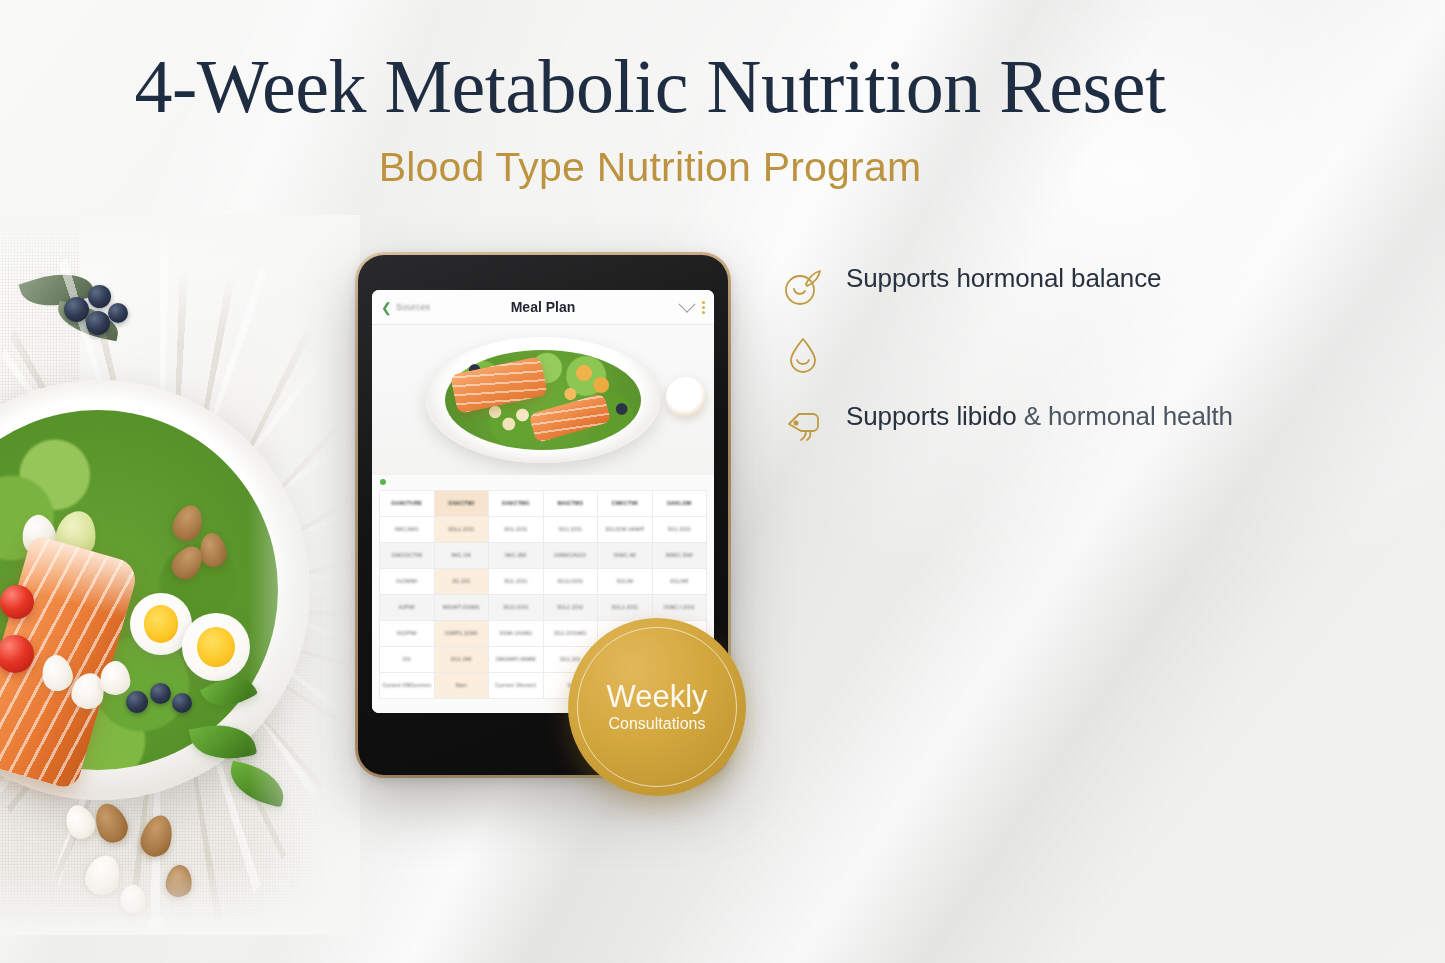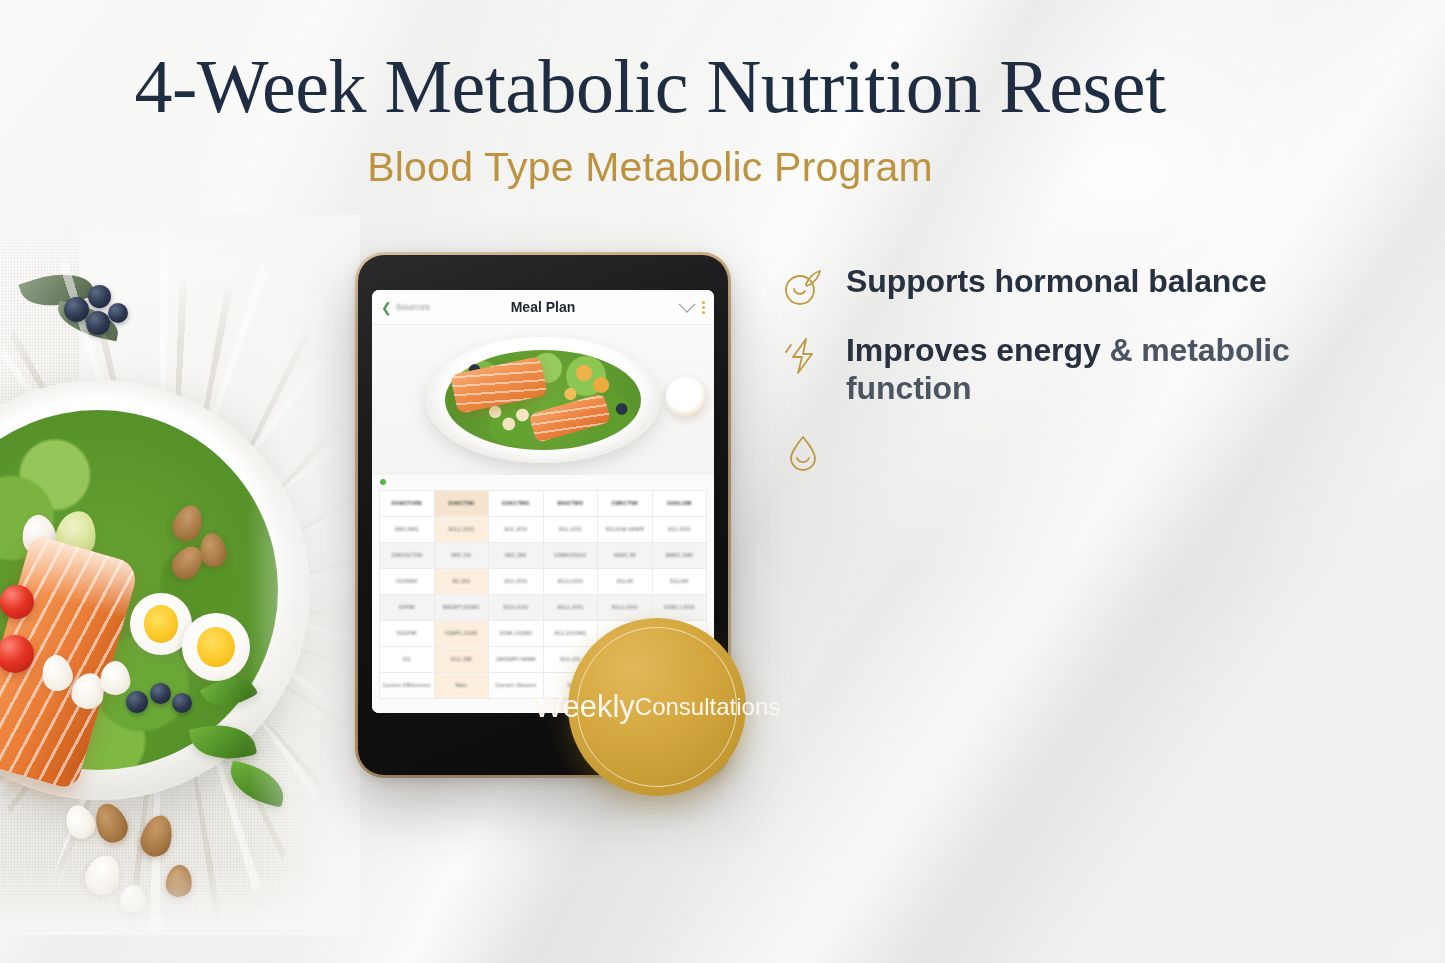--- a/index.html
+++ b/index.html
@@ -486,41 +486,41 @@
     position: absolute;
     left: 568px;
     top: 618px;
     width: 178px;
     height: 178px;
     border-radius: 50%;
     background: radial-gradient(circle at 36% 28%, #e2b85a 0%, #d4a83f 42%, #c69a33 72%, #b98c2b 100%);
     box-shadow: 0 10px 26px rgba(150,115,30,0.33);
     z-index: 8;
     display: flex;
-    flex-direction: row;
+    flex-direction: column;
     align-items: center;
     justify-content: center;
     text-align: center;
   }
   .badge::before {
     content:"";
     position:absolute;
     inset: 9px;
     border-radius: 50%;
     border: 1.5px solid rgba(255,255,255,0.62);
   }
   .badge-line1 {
     font-size: 31px;
     color: #fdf8ef;
     line-height: 1.05;
     font-weight: 400;
     position: relative;
   }
   .badge-line2 {
-    font-size: 24px;
+    font-size: 16px;
     color: #fdf8ef;
     line-height: 1.1;
     font-weight: 400;
     margin-top: 1px;
     position: relative;
   }
 
   
   .benefits {
     position: absolute;
@@ -540,24 +540,24 @@
     width: 46px;
     height: 46px;
     display: flex;
     align-items: center;
     justify-content: center;
     margin-top: 2px;
   }
   .benefit-icon svg { display:block; }
   .benefit-text { padding-top: 1px; }
   .b-main {
-    font-size: 32px;
+    font-size: 26px;
     line-height: 1.18;
     color: #27313f;
-    font-weight: 700;
+    font-weight: 400;
     letter-spacing: -0.1px;
   }
   .b-main .light { color: #4c5562; }
   .b-sub {
     font-size: 23.5px;
     line-height: 1.24;
     color: #51596a;
     margin-top: 1px;
     letter-spacing: -0.1px;
   }
@@ -565,21 +565,21 @@
 </head>
 <body>
 
 <div class="canvas">
 
   <div class="fabric-folds"></div>
   <div class="fabric-grain"></div>
 
   <div class="header">
     <h1 class="main-title">4-Week Metabolic Nutrition Reset</h1>
-    <div class="sub-title">Blood Type Metabolic Program</div>
+    <div class="sub-title">Blood Type Nutrition Program</div>
   </div>
 
   <div class="food-photo">
     <div class="fp-cloth"></div>
     <div class="fp-marble"></div>
 
     <div class="fp-layer leaf" style="left:62px; top:58px; width:70px; height:34px; transform:rotate(-18deg);"></div>
     <div class="fp-layer leaf" style="left:96px; top:92px; width:64px; height:28px; transform:rotate(12deg);"></div>
 
     <div class="fp-avocado"></div>
@@ -853,41 +853,43 @@
           <path d="M24 18 C28 10, 34 6, 38 5 C37 10, 33 17, 25 20 Z" fill="none"></path>
           <path d="M12 23 a6 6 0 0 0 11 2"></path>
         </svg>
       </div>
       <div class="benefit-text">
         <div class="b-main">Supports hormonal balance</div>
       </div>
     </div>
 
 
-    <div class="benefit">
-      <div class="benefit-icon">
-        <svg width="42" height="42" viewBox="0 0 42 42" fill="none" stroke="#c09a42" stroke-width="1.8" stroke-linecap="round" stroke-linejoin="round">
-          <path d="M24 4 L11 22 L20 22 L16 38 L30 19 L21 19 Z"></path>
-          <path d="M9 10 L4 17"></path>
-        </svg>
-      </div>
-      <div class="benefit-text">
-        <div class="b-main">
-          <span>Improves energy</span>
-          <span class="light">&amp; metabolic function</span>
-        </div>
-      </div>
-    </div>
 
 
     <div class="benefit">
       <div class="benefit-icon">
         <svg width="42" height="42" viewBox="0 0 42 42" fill="none" stroke="#c09a42" stroke-width="1.8" stroke-linecap="round" stroke-linejoin="round">
           <path d="M21 4 C21 4, 9 18, 9 25 A12 12 0 0 0 33 25 C33 18, 21 4, 21 4 Z"></path>
           <path d="M15 25 a6.5 6.5 0 0 0 12 0"></path>
         </svg>
       </div>
     </div>
 
+    <div class="benefit">
+      <div class="benefit-icon">
+        <svg width="42" height="42" viewBox="0 0 42 42" fill="none" stroke="#c09a42" stroke-width="1.8" stroke-linecap="round" stroke-linejoin="round">
+          <path d="M7 20 L17 10 L31 10 A5 5 0 0 1 36 15 L36 22 A5 5 0 0 1 31 27 L19 27 Z"></path>
+          <circle cx="14" cy="19" r="1.6" fill="#c09a42"></circle>
+          <path d="M24 27 C24 31, 22 34, 19 36"></path>
+          <path d="M28 27 C29 31, 28 34, 25 36"></path>
+        </svg>
+      </div>
+      <div class="benefit-text">
+        <div class="b-main">
+          <span>Supports libido</span>
+          <span class="light">&amp; hormonal health</span>
+        </div>
+      </div>
+    </div>
 
   </div>
 
 </div>
 
 </body></html>

